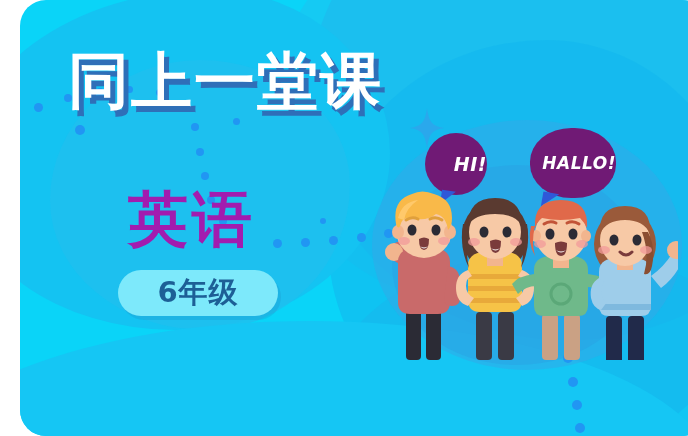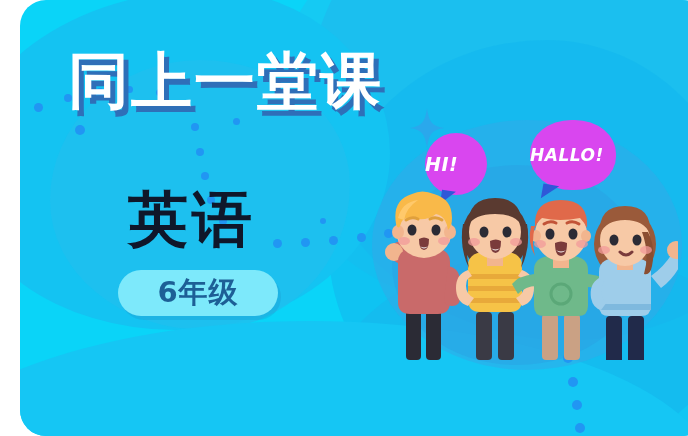--- a/index.html
+++ b/index.html
@@ -110,21 +110,21 @@
     white-space:nowrap;
     text-shadow:5px 6px 0 #2f6fb8;
     font-family:"DejaVu Sans","Liberation Sans",sans-serif;
   }
 
   #subject{
     position:absolute;
     left:108px; top:190px;
     font-size:60px;
     font-weight:bold;
-    color:#0f172a;
+    color:#a21caf;
     letter-spacing:4px;
     line-height:1;
     white-space:nowrap;
     font-family:Liberation Serif, serif;
   }
 
   #grade-badge{
     position:absolute;
     left:98px; top:270px;
     width:160px;height:46px;
@@ -135,23 +135,23 @@
   }
   #grade-badge span{
     font-size:29px;font-weight:bold;color:#1d5f96;
     letter-spacing:1px;
     font-family:"DejaVu Sans","Liberation Sans",sans-serif;
   }
 
   
   .bubble{
     position:absolute;
-    background:#d946ef;
-    border-radius:50%;
-    display:flex;align-items:center;justify-content:flex-start;
+    background:#701a75;
+    border-radius:50%;
+    display:flex;align-items:center;justify-content:flex-end;
   }
   .bubble .txt{
     color:#ffffff;
     font-weight:bold;
     font-style:italic;
     font-family:"DejaVu Sans","Liberation Sans",sans-serif;
     letter-spacing:.5px;
   }
   .bubble .tail{
     position:absolute;
@@ -161,21 +161,21 @@
   #bubble-hi{left:405px;top:133px;width:62px;height:62px;}
   #bubble-hi .txt{font-size:19px;}
   #bubble-hi .tail{
     bottom:-10px;left:16px;
     border-left:14px solid #2f58d8;
     border-bottom:14px solid transparent;
     border-right:4px solid transparent;
     transform:rotate(8deg);
   }
 
-  #bubble-hallo{left:510px;top:120px;width:86px;height:70px;border-radius:48%;}
+  #bubble-hallo{left:510px;top:128px;width:86px;height:70px;border-radius:48%;}
   #bubble-hallo .txt{font-size:17px;}
   #bubble-hallo .tail{
     bottom:-10px;left:12px;
     border-left:16px solid #2f58d8;
     border-bottom:15px solid transparent;
     border-right:4px solid transparent;
     transform:rotate(10deg);
   }
 
   

